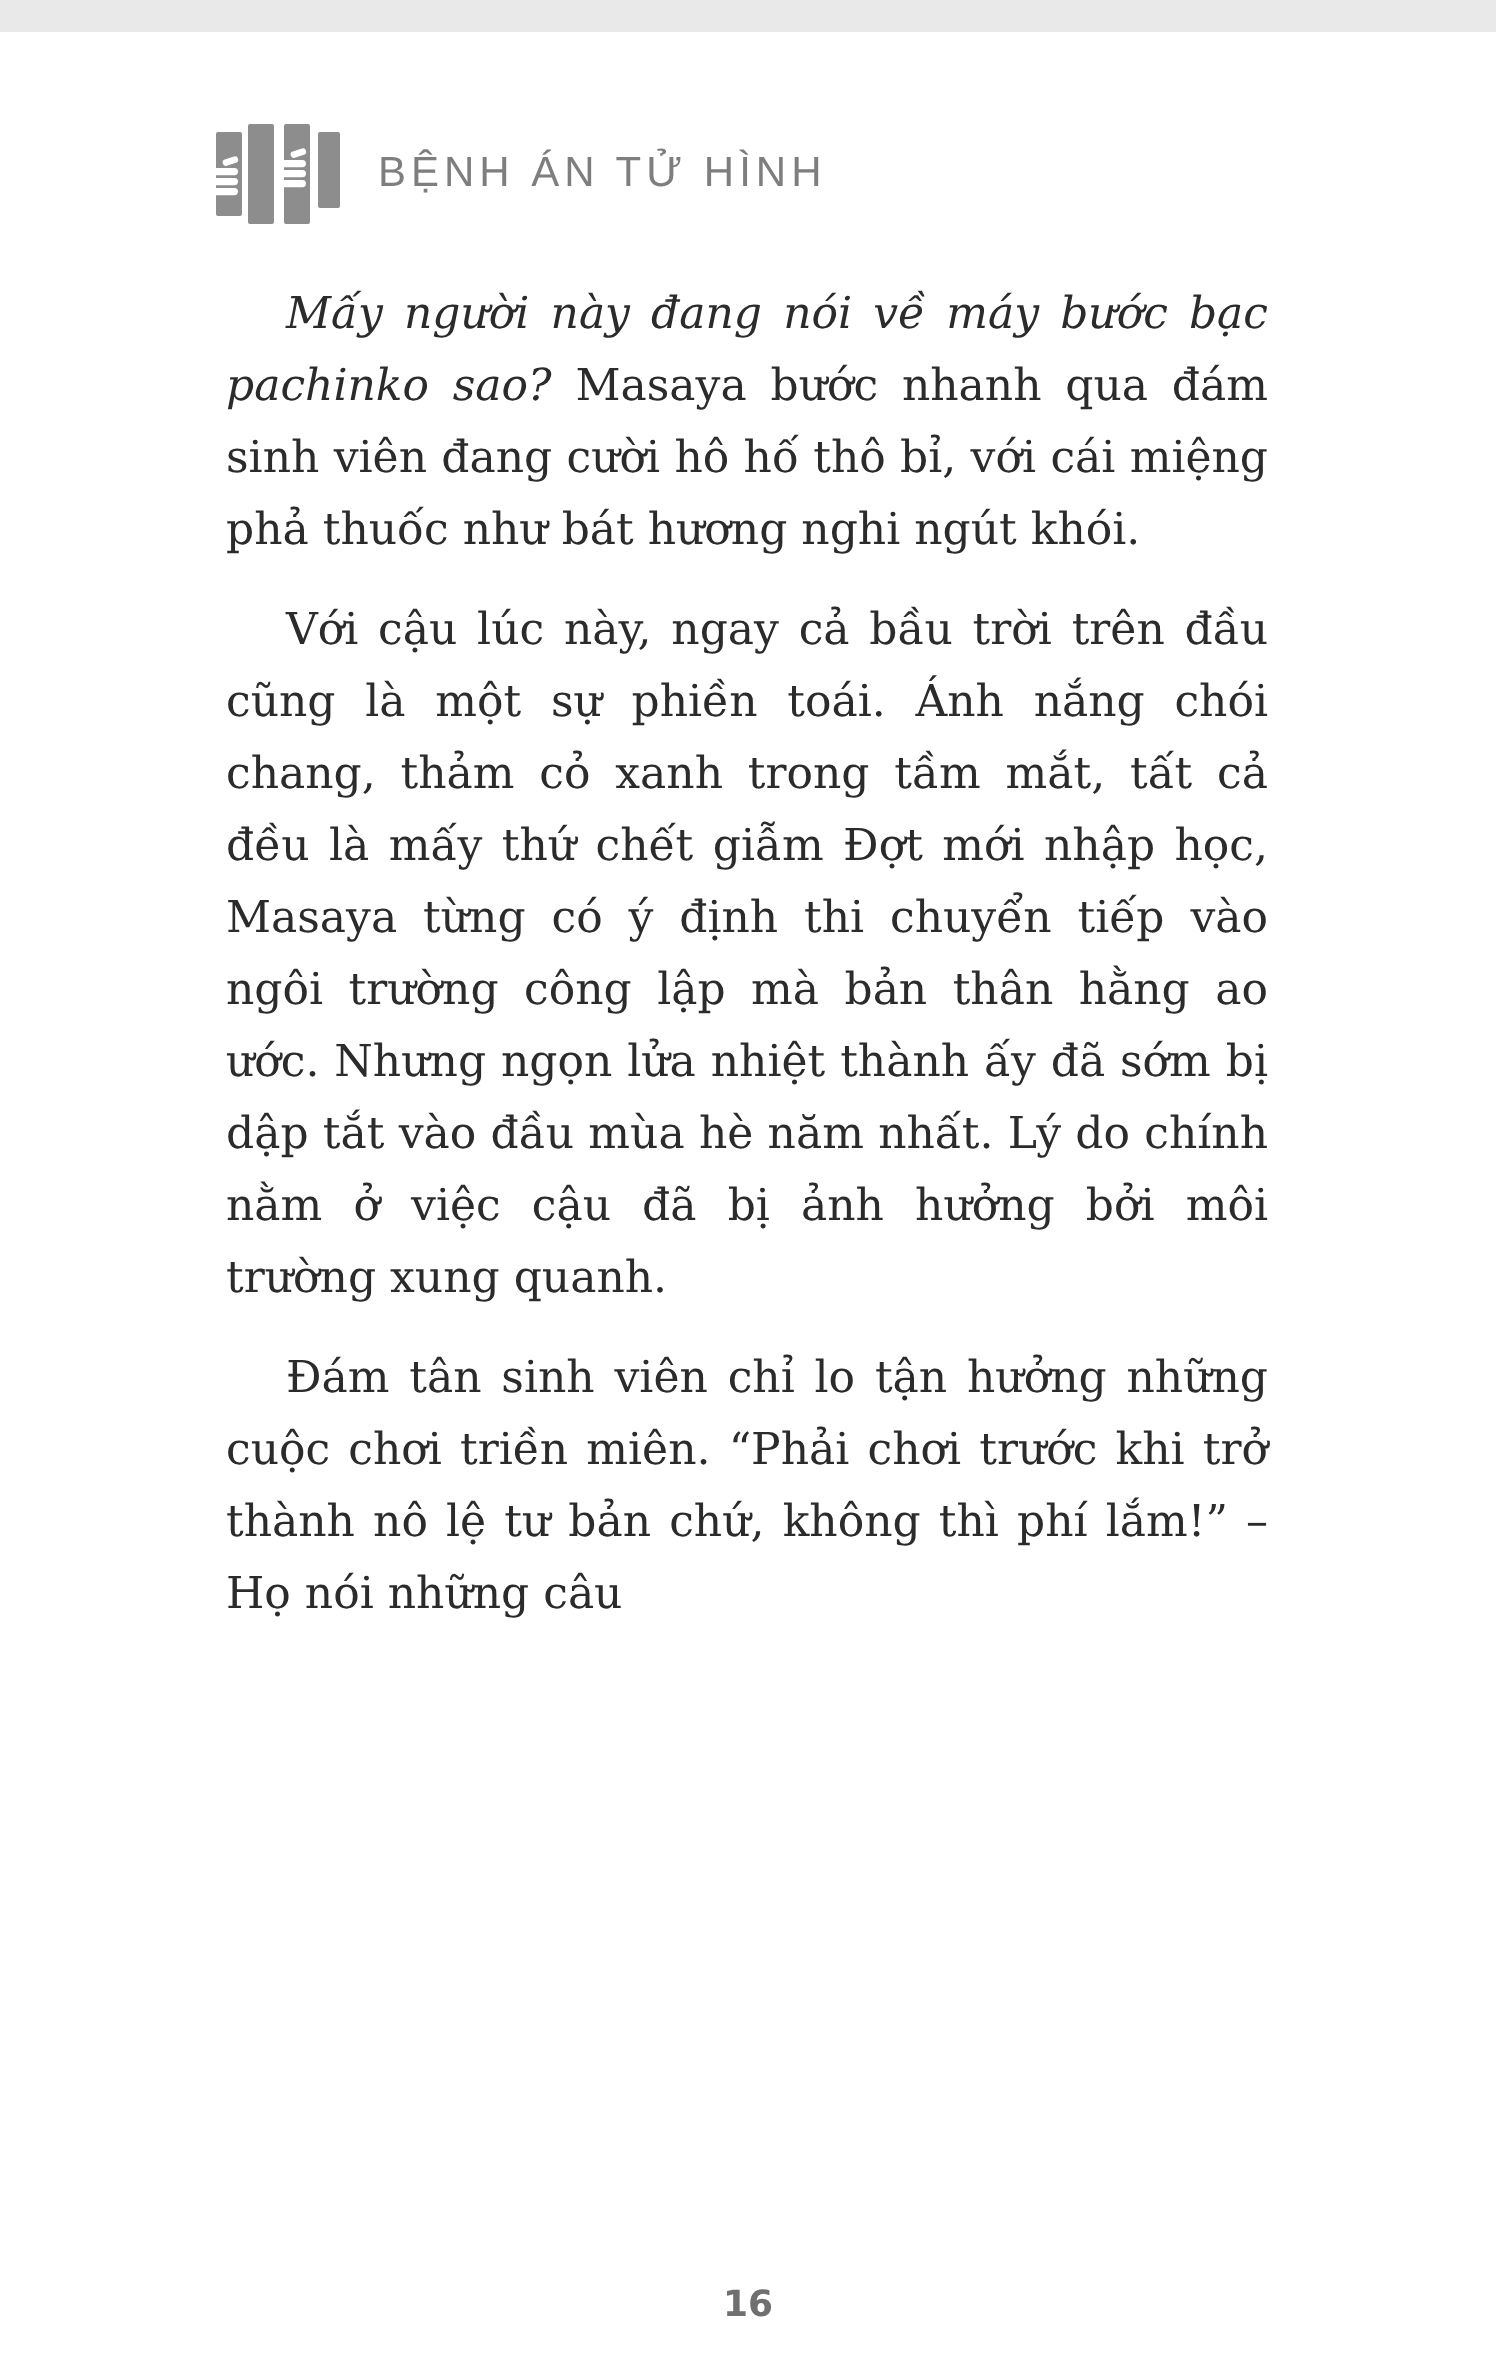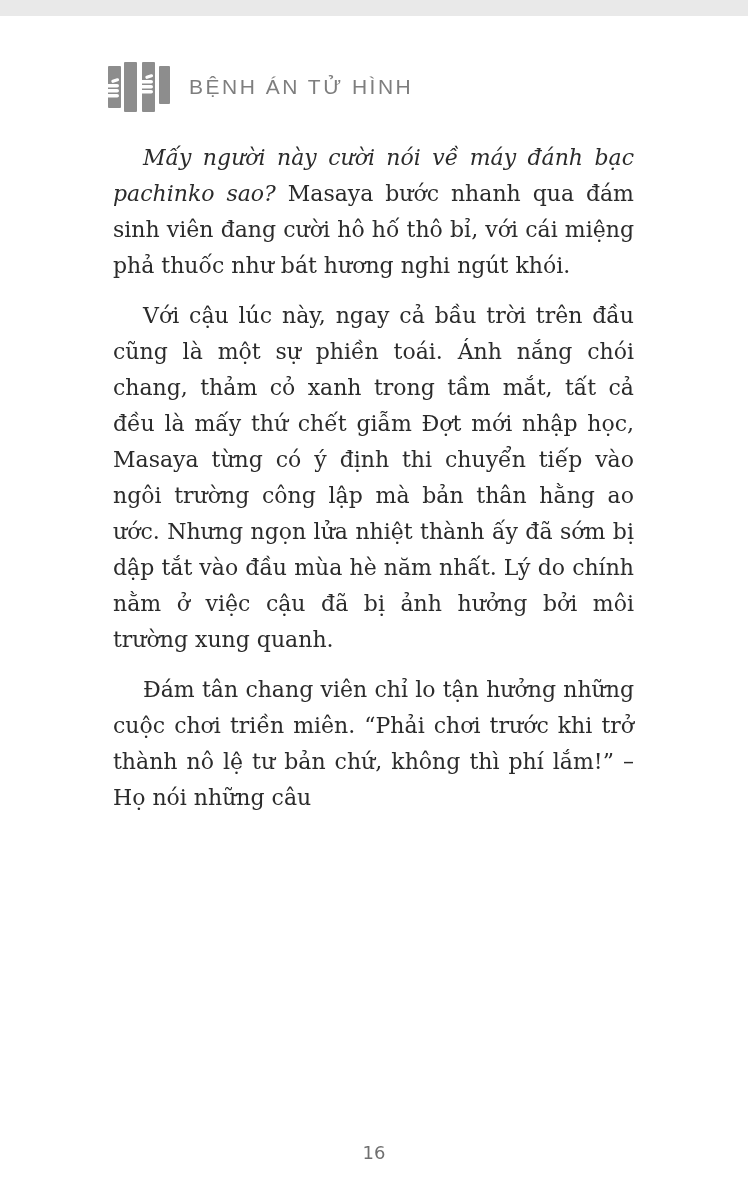--- a/index.html
+++ b/index.html
@@ -48,20 +48,21 @@
   .lead-italic { font-style: italic; }
   .page-number {
     position: absolute;
     left: 0;
     top: 1126px;
     width: 100%;
     text-align: center;
     font-family: "DejaVu Sans", sans-serif;
     font-size: 18px;
     color: #6f6f6f;
+    font-weight: bold;
   }
 </style>
 </head>
 <body>
 
 <div class="page">
 
   <div class="header">
     <svg class="logo" width="66" height="54" viewBox="0 0 66 54" aria-hidden="true">
       <g fill="#8d8d8d">
@@ -79,26 +80,26 @@
         <rect x="33" y="25" width="13" height="3.6" rx="1.8"></rect>
         <rect x="33" y="30" width="13" height="3.6" rx="1.8"></rect>
         <rect x="38" y="15" width="8" height="3.2" rx="1.6" transform="rotate(-18 42 16)"></rect>
       </g>
     </svg>
     <div class="header-title">BỆNH ÁN TỬ HÌNH</div>
   </div>
 
   <div class="body-text">
     <p>
-      <span class="lead-italic">Mấy người này cười nói về máy đánh bạc pachinko sao?</span>
+      <span class="lead-italic">Mấy người này đang nói về máy bước bạc pachinko sao?</span>
       <span>Masaya bước nhanh qua đám sinh viên đang cười hô hố thô bỉ, với cái miệng phả thuốc như bát hương nghi ngút khói.</span>
     </p>
     <p>
       <span>Với cậu lúc này, ngay cả bầu trời trên đầu cũng là một sự phiền toái. Ánh nắng chói chang, thảm cỏ xanh trong tầm mắt, tất cả đều là mấy thứ chết giẫm Đợt mới nhập học, Masaya từng có ý định thi chuyển tiếp vào ngôi trường công lập mà bản thân hằng ao ước. Nhưng ngọn lửa nhiệt thành ấy đã sớm bị dập tắt vào đầu mùa hè năm nhất. Lý do chính nằm ở việc cậu đã bị ảnh hưởng bởi môi trường xung quanh.</span>
     </p>
     <p>
-      <span>Đám tân chang viên chỉ lo tận hưởng những cuộc chơi triền miên. “Phải chơi trước khi trở thành nô lệ tư bản chứ, không thì phí lắm!” – Họ nói những câu</span>
+      <span>Đám tân sinh viên chỉ lo tận hưởng những cuộc chơi triền miên. “Phải chơi trước khi trở thành nô lệ tư bản chứ, không thì phí lắm!” – Họ nói những câu</span>
     </p>
   </div>
 
   <div class="page-number">16</div>
 
 </div>
 
 </body></html>

